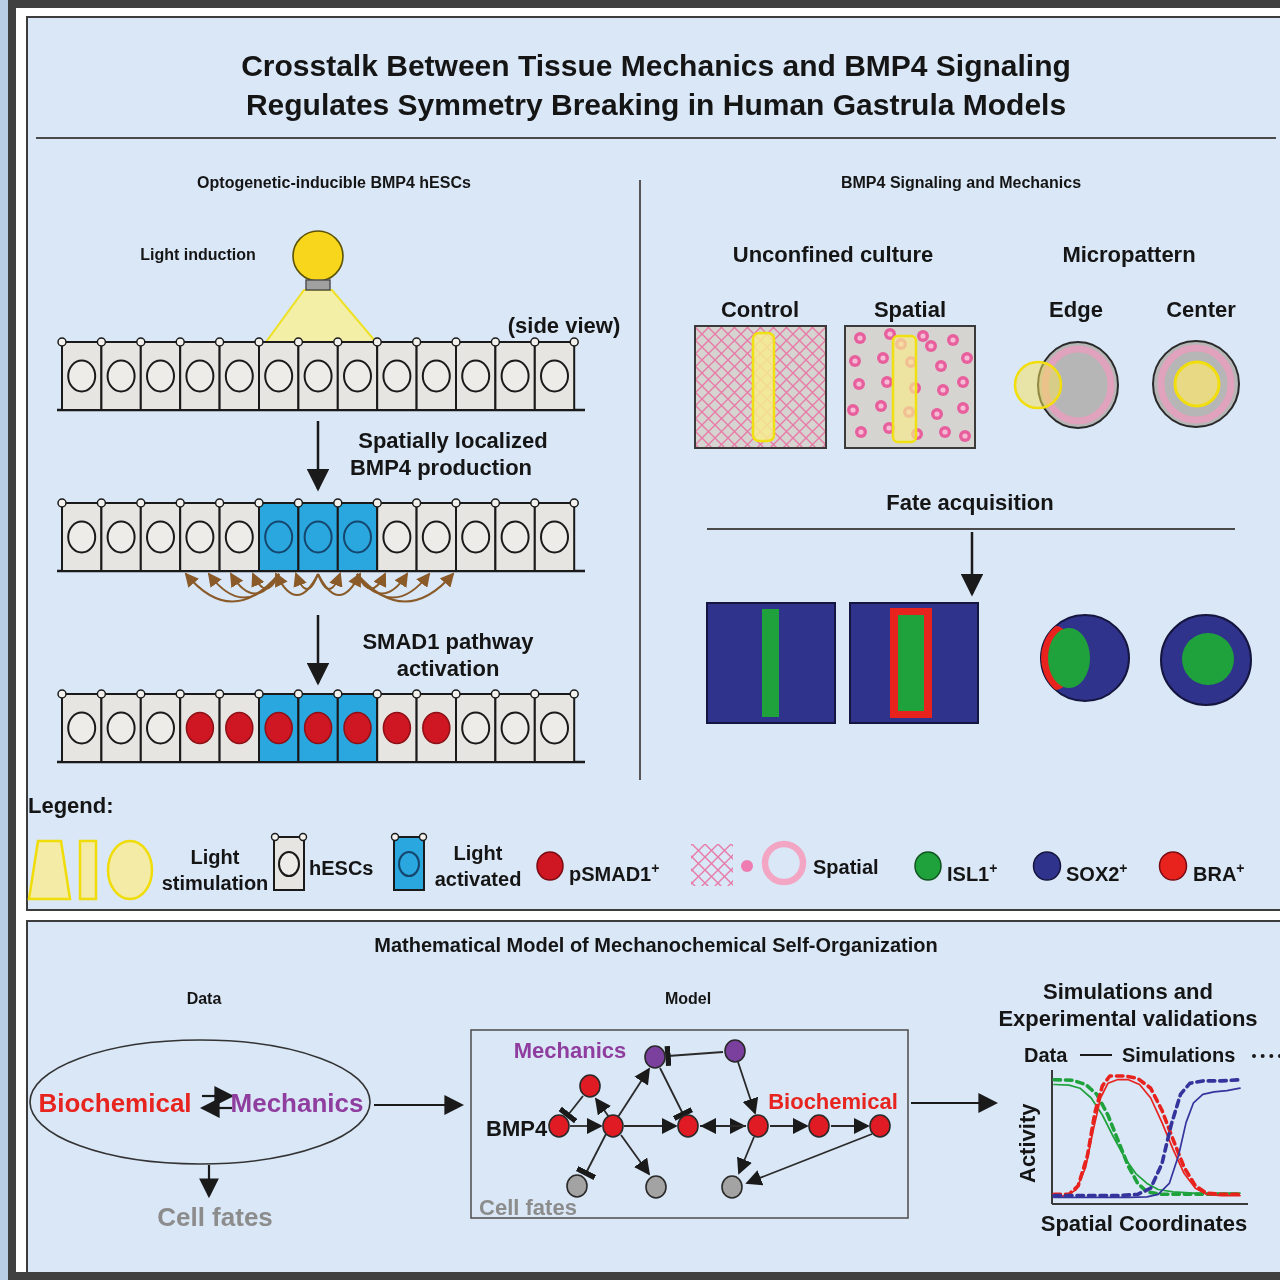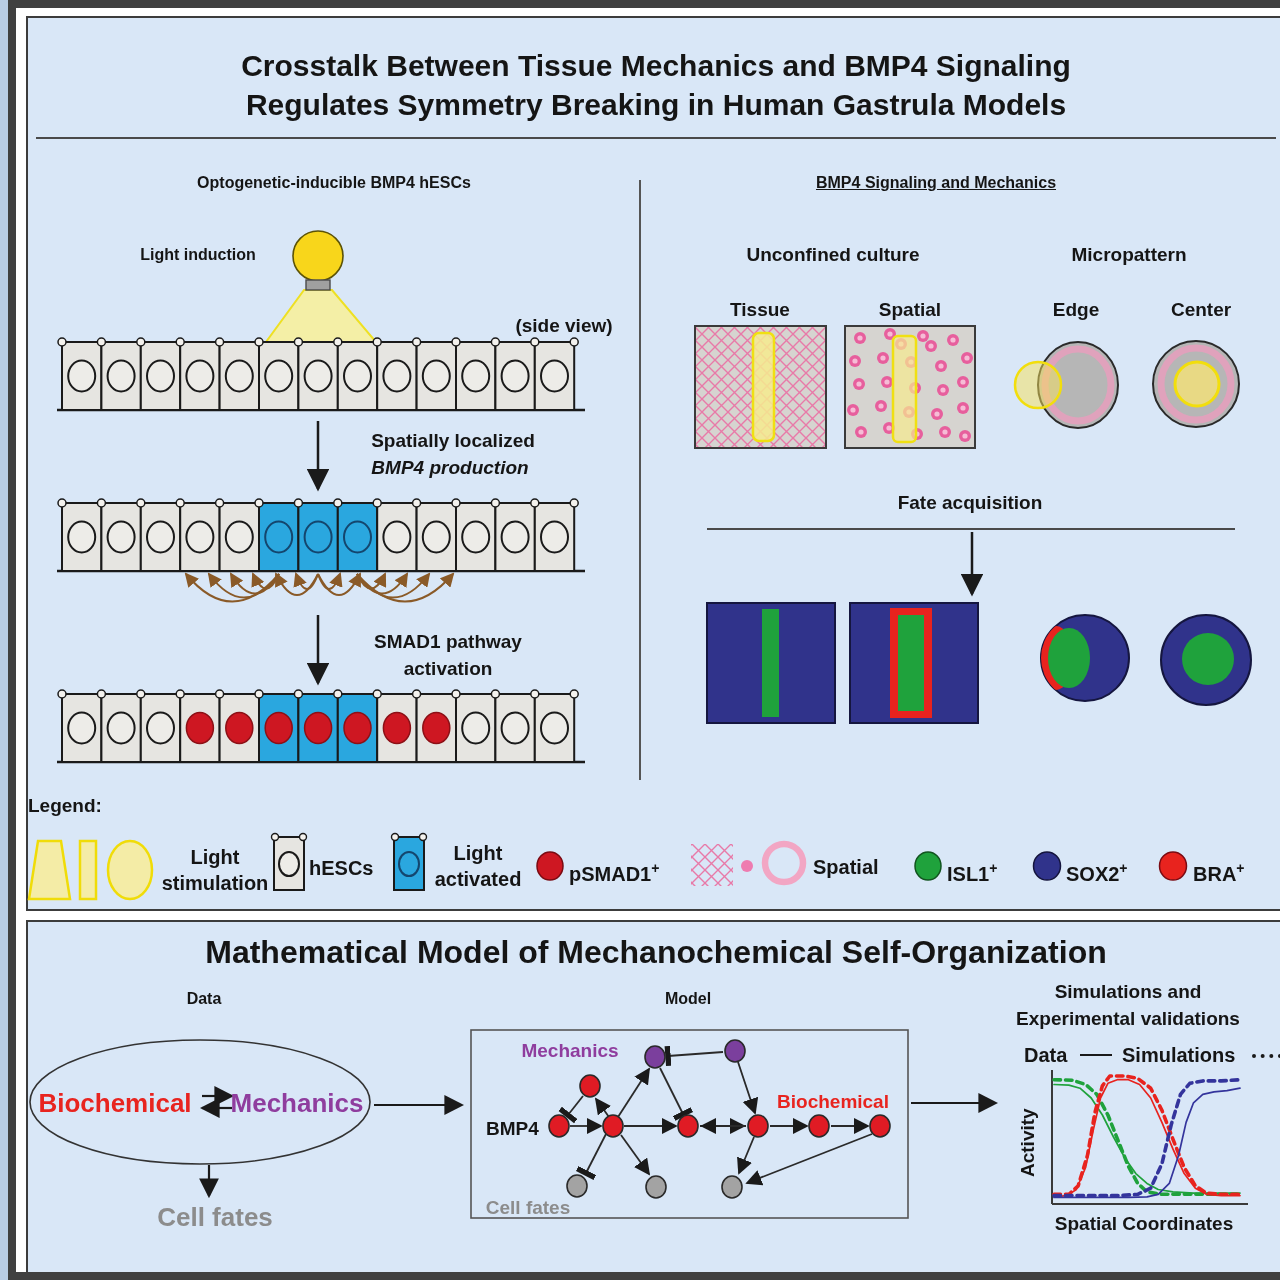--- a/index.html
+++ b/index.html
@@ -4,21 +4,21 @@
 <style>
   html,body{margin:0;padding:0;background:#b9cde4;}
   .canvas{position:relative;width:1280px;height:1280px;background:#ffffff;
           font-family:"Liberation Sans",sans-serif;overflow:hidden;
           border:8px solid #404040;box-sizing:border-box;margin-left:8px;}
   .panel{position:absolute;background:#d9e7f7;border:2px solid #3c3c3c;box-sizing:border-box;}
   .t{position:absolute;font-weight:bold;color:#151515;white-space:nowrap;}
   .ctr{transform:translateX(-50%);text-align:center;}
   .h1{font-size:30px;line-height:39px;}
   .h2{font-size:16px;}
-  .h3{font-size:19px;line-height:27px;}
+  .h3{font-size:22px;line-height:27px;}
   .lg{font-size:20px;line-height:26px;}
   .big{font-size:26px;}
   .red{color:#e8241f;} .purple{color:#8f3d9e;} .gray{color:#8c8c8c;}
   .hline{position:absolute;background:#4a4a4a;height:2px;}
   .vline{position:absolute;background:#555;width:2px;}
   sup{font-size:14px;font-weight:bold;}
   .vtext{writing-mode:vertical-rl;transform:rotate(180deg);}
   .seg{position:absolute;}
   svg{position:absolute;overflow:visible;}
 </style>
@@ -44,21 +44,21 @@
     </defs>
   </svg>
 
   <div class="panel" style="left:10px;top:8px;width:1260px;height:895px;"></div>
 
   <div class="t h1 ctr" style="left:640px;top:38px;">Crosstalk Between Tissue Mechanics and BMP4 Signaling</div>
   <div class="t h1 ctr" style="left:640px;top:77px;">Regulates Symmetry Breaking in Human Gastrula Models</div>
   <div class="hline" style="left:20px;top:129px;width:1240px;"></div>
 
   <div class="t h2 ctr" style="left:318px;top:166px;">Optogenetic-inducible BMP4 hESCs</div>
-  <div class="t h2 ctr" style="left:920px;top:166px;text-decoration:underline;">BMP4 Signaling and Mechanics</div>
+  <div class="t h2 ctr" style="left:945px;top:166px;">BMP4 Signaling and Mechanics</div>
   <div class="vline" style="left:623px;top:172px;height:600px;"></div>
 
   <div class="t h2 ctr" style="left:182px;top:238px;">Light induction</div>
   <div class="t h3 ctr" style="left:548px;top:304px;">(side view)</div>
 
   <svg style="left:215px;top:218px;" width="180" height="118" viewBox="0 0 180 118">
     <polygon points="73,64 101,64 145,116 35,116" fill="#f7f0a0" opacity="0.92" stroke="#f0e012" stroke-width="2"></polygon>
     <circle cx="87" cy="30" r="25" fill="#f8d61b" stroke="#5c5306" stroke-width="1.6"></circle>
     <rect x="75" y="54" width="24" height="10" fill="#a0a0a0" stroke="#4a4a4a" stroke-width="1.4"></rect>
   </svg>
@@ -199,27 +199,27 @@
       <circle cx="286.8" cy="361" r="4" fill="#f4f2ee" stroke="#1a1a1a" stroke-width="1.5"></circle>
       <circle cx="326.2" cy="361" r="4" fill="#f4f2ee" stroke="#1a1a1a" stroke-width="1.5"></circle>
       <circle cx="365.59999999999997" cy="361" r="4" fill="#f4f2ee" stroke="#1a1a1a" stroke-width="1.5"></circle>
       <circle cx="405" cy="361" r="4" fill="#f4f2ee" stroke="#1a1a1a" stroke-width="1.5"></circle>
       <circle cx="444.4" cy="361" r="4" fill="#f4f2ee" stroke="#1a1a1a" stroke-width="1.5"></circle>
       <circle cx="483.79999999999995" cy="361" r="4" fill="#f4f2ee" stroke="#1a1a1a" stroke-width="1.5"></circle>
       <circle cx="523.1999999999999" cy="361" r="4" fill="#f4f2ee" stroke="#1a1a1a" stroke-width="1.5"></circle>
     </svg>
 
   <div class="t h3 ctr" style="left:437px;top:419px;">Spatially localized</div>
-  <div class="t h3 ctr" style="left:434px;top:446px;font-style:italic;">BMP4 production</div>
+  <div class="t h3 ctr" style="left:425px;top:446px;">BMP4 production</div>
   <div class="t h3 ctr" style="left:432px;top:620px;">SMAD1 pathway</div>
   <div class="t h3 ctr" style="left:432px;top:647px;">activation</div>
 
   <div class="t h3 ctr" style="left:817px;top:233px;">Unconfined culture</div>
   <div class="t h3 ctr" style="left:1113px;top:233px;">Micropattern</div>
-  <div class="t h3 ctr" style="left:744px;top:288px;">Tissue</div>
+  <div class="t h3 ctr" style="left:744px;top:288px;">Control</div>
   <div class="t h3 ctr" style="left:894px;top:288px;">Spatial</div>
   <div class="t h3 ctr" style="left:1060px;top:288px;">Edge</div>
   <div class="t h3 ctr" style="left:1185px;top:288px;">Center</div>
 
   <svg style="left:660px;top:300px;" width="580" height="165" viewBox="0 0 580 165">
 
     <g>
       <rect x="19" y="18" width="131" height="122" fill="#d6d4d0" stroke="#3a3a3a" stroke-width="2"></rect>
       <rect x="20" y="19" width="129" height="120" fill="url(#mesh)"></rect>
       <rect x="77" y="25" width="21" height="108" rx="6" fill="#f6eb8e" fill-opacity="0.85" stroke="#f0e012" stroke-width="2.5"></rect>
@@ -366,21 +366,21 @@
   <div class="t lg ctr" style="left:462px;top:832px;">Light</div>
   <div class="t lg ctr" style="left:462px;top:858px;">activated</div>
   <div class="t lg" style="left:553px;top:847px;"><span>pSMAD1</span><sup>+</sup></div>
   <div class="t lg" style="left:797px;top:846px;">Spatial</div>
   <div class="t lg" style="left:931px;top:847px;"><span>ISL1</span><sup>+</sup></div>
   <div class="t lg" style="left:1050px;top:847px;"><span>SOX2</span><sup>+</sup></div>
   <div class="t lg" style="left:1177px;top:847px;"><span>BRA</span><sup>+</sup></div>
 
   <div class="panel" style="left:10px;top:912px;width:1260px;height:360px;"></div>
 
-  <div class="t ctr" style="left:640px;top:926px;font-size:32px;">Mathematical Model of Mechanochemical Self-Organization</div>
+  <div class="t ctr" style="left:640px;top:926px;font-size:20px;">Mathematical Model of Mechanochemical Self-Organization</div>
   <div class="t h2 ctr" style="left:188px;top:982px;">Data</div>
   <div class="t h2 ctr" style="left:672px;top:982px;">Model</div>
 
   <svg style="left:10px;top:912px;" width="1260" height="360" viewBox="0 0 1260 360">
 
     <ellipse cx="174" cy="182" rx="170" ry="62" fill="none" stroke="#333" stroke-width="1.6"></ellipse>
     <line x1="176" y1="176" x2="206" y2="176" stroke="#1a1a1a" stroke-width="2.2" marker-end="url(#arrK)"></line>
     <line x1="206" y1="188" x2="176" y2="188" stroke="#1a1a1a" stroke-width="2.2" marker-end="url(#arrK)"></line>
     <line x1="183" y1="245" x2="183" y2="276" stroke="#1a1a1a" stroke-width="2.2" marker-end="url(#arrK)"></line>
     <line x1="348" y1="185" x2="436" y2="185" stroke="#1a1a1a" stroke-width="2.2" marker-end="url(#arrK)"></line>

